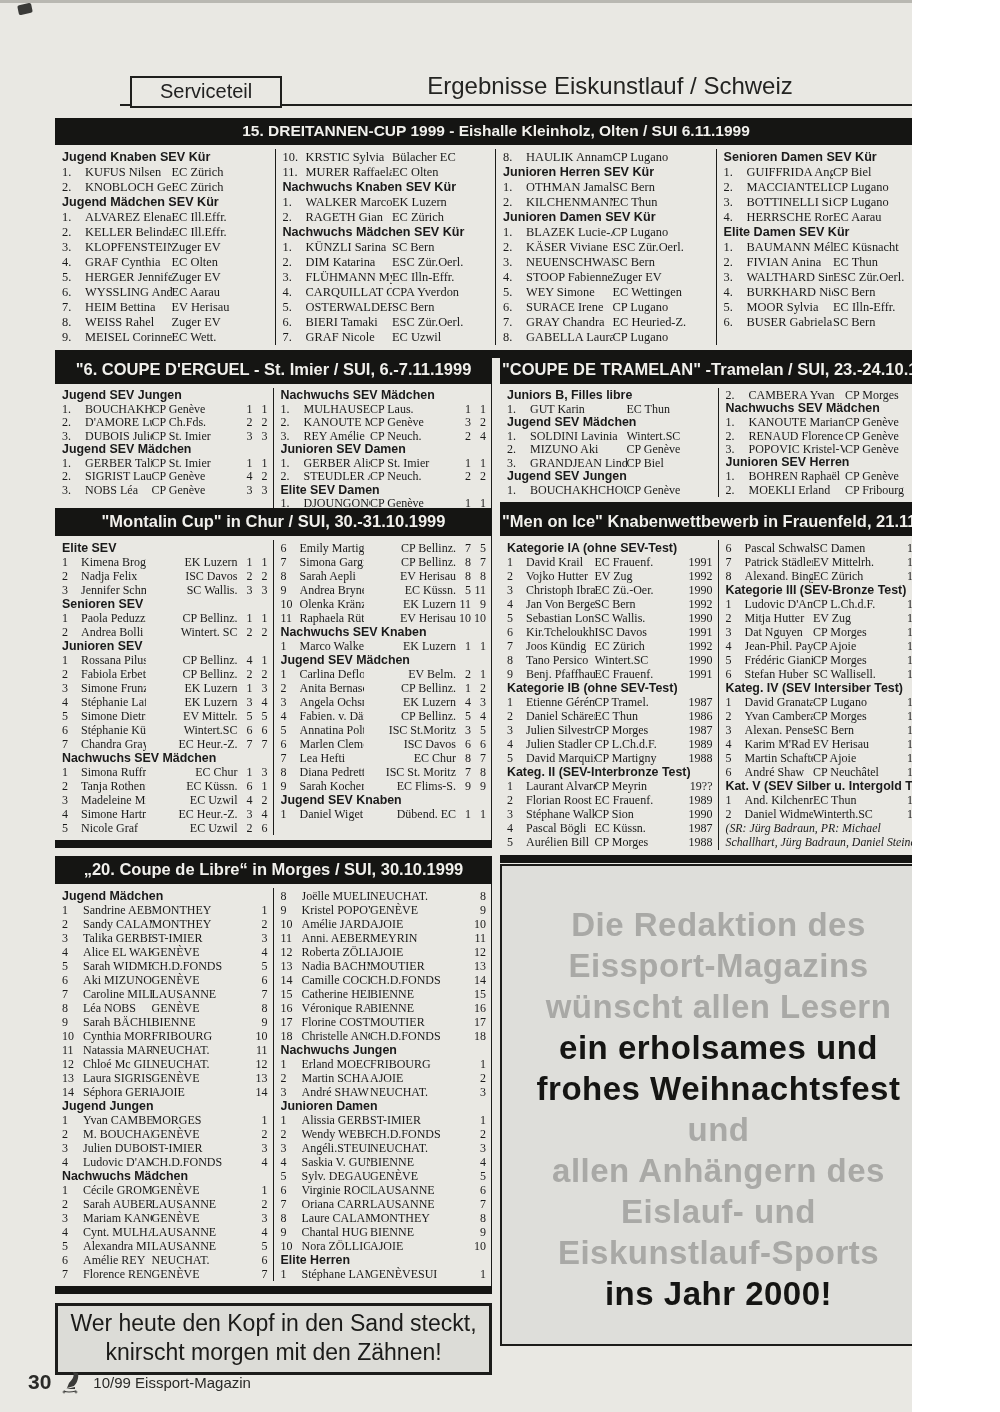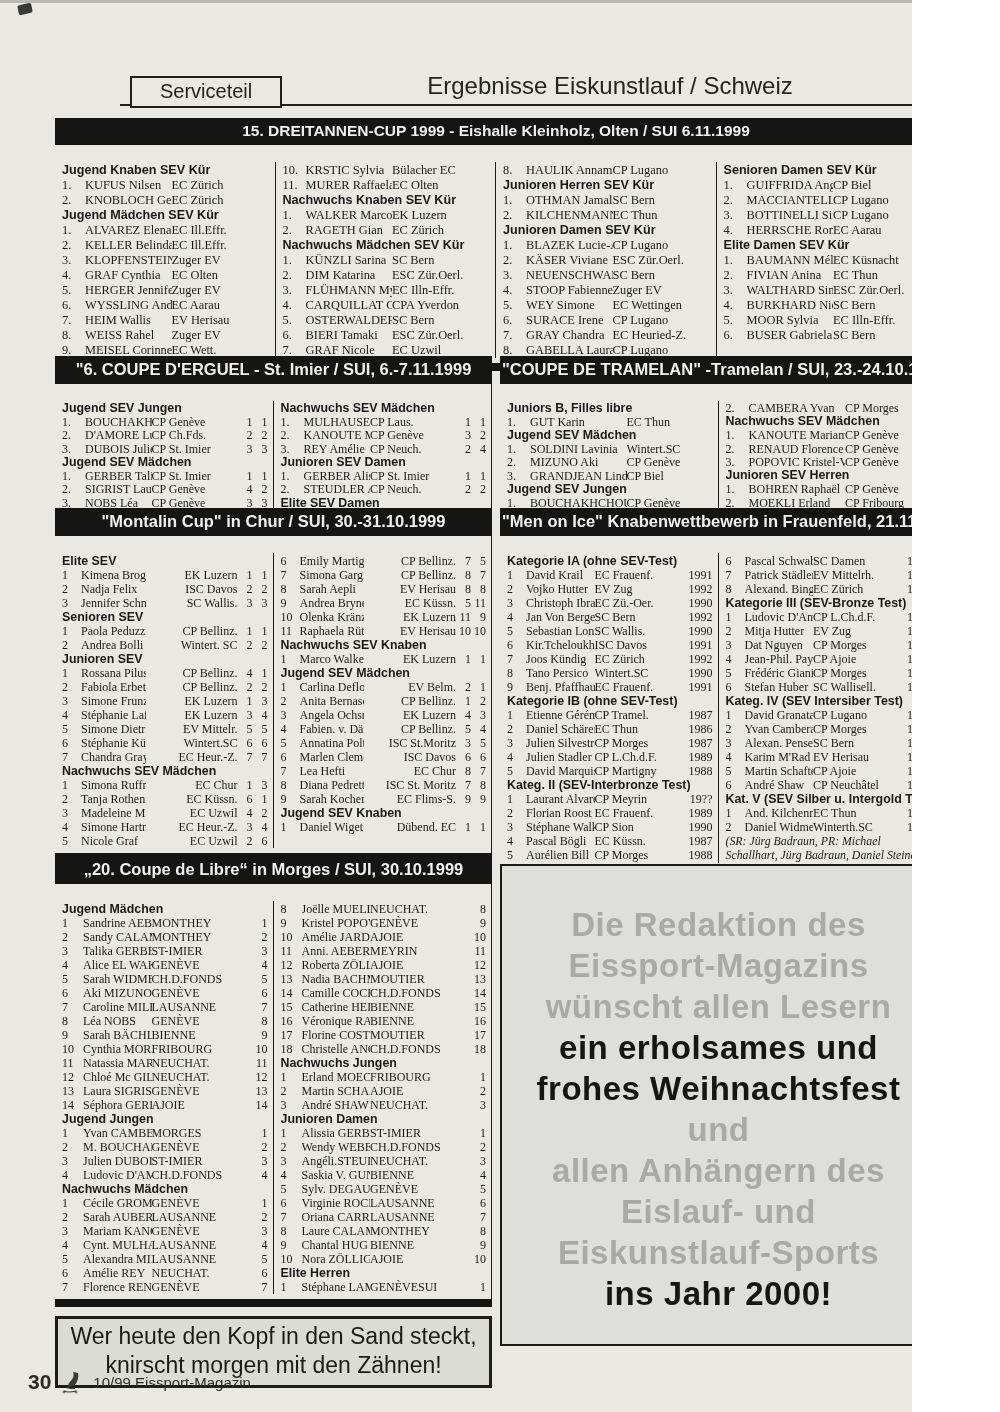--- a/index.html
+++ b/index.html
@@ -13,21 +13,21 @@
   .service-box{position:absolute;left:10px;bottom:-4px;background:#e9e8e3;border:2px solid #1f1f1d;
                padding:2px 28px 3px;font-family:"Liberation Sans",sans-serif;font-size:20px;color:#222;}
   .mast-title{position:absolute;left:240px;width:500px;bottom:4px;text-align:center;
               font-family:"Liberation Sans",sans-serif;font-size:24px;color:#242422;}
 
   
   .box{border-bottom:8px solid #151513;background:#e9e8e3;}
   .bar{background:#151513;color:#f1f0ec;font-family:"Liberation Sans",sans-serif;font-weight:bold;
        text-align:center;padding:4px 2px 5px;font-size:16.5px;white-space:nowrap;overflow:hidden;}
   .s-dreitannen .bar{font-size:15.5px;}
-  .cols{display:flex;padding:17px 0 5px;border-right:1px solid #1c1c1a;}
+  .cols{display:flex;padding:4px 0 5px;border-right:1px solid #1c1c1a;}
   .col{flex:1;padding:1px 5px 0 7px;min-width:0;}
   .col + .col{border-left:1px solid #1c1c1a;}
 
   .cat{font-family:"Liberation Sans",sans-serif;font-weight:bold;font-size:12.6px;line-height:15px;white-space:nowrap;overflow:hidden;}
   .row{display:flex;font-size:12.4px;line-height:15px;white-space:nowrap;}
   .rk{flex:0 0 23px;}
   .nm{flex:1 1 auto;overflow:hidden;}
   .club{flex:0 0 98px;overflow:hidden;}
   .res{flex:0 0 15px;text-align:right;}
   .note{font-style:italic;font-size:11.8px;line-height:13.8px;white-space:normal;margin-top:1px;}
@@ -123,21 +123,21 @@
               <span class="nm">HERGER Jennifer</span>
               <span class="club">Zuger EV</span>
             </div>
             <div class="row">
               <span class="rk">6.</span>
               <span class="nm">WYSSLING Andrea</span>
               <span class="club">EC Aarau</span>
             </div>
             <div class="row">
               <span class="rk">7.</span>
-              <span class="nm">HEIM Wallis</span>
+              <span class="nm">HEIM Bettina</span>
               <span class="club">EV Herisau</span>
             </div>
             <div class="row">
               <span class="rk">8.</span>
               <span class="nm">WEISS Rahel</span>
               <span class="club">Zuger EV</span>
             </div>
             <div class="row">
               <span class="rk">9.</span>
               <span class="nm">MEISEL Corinne</span>

